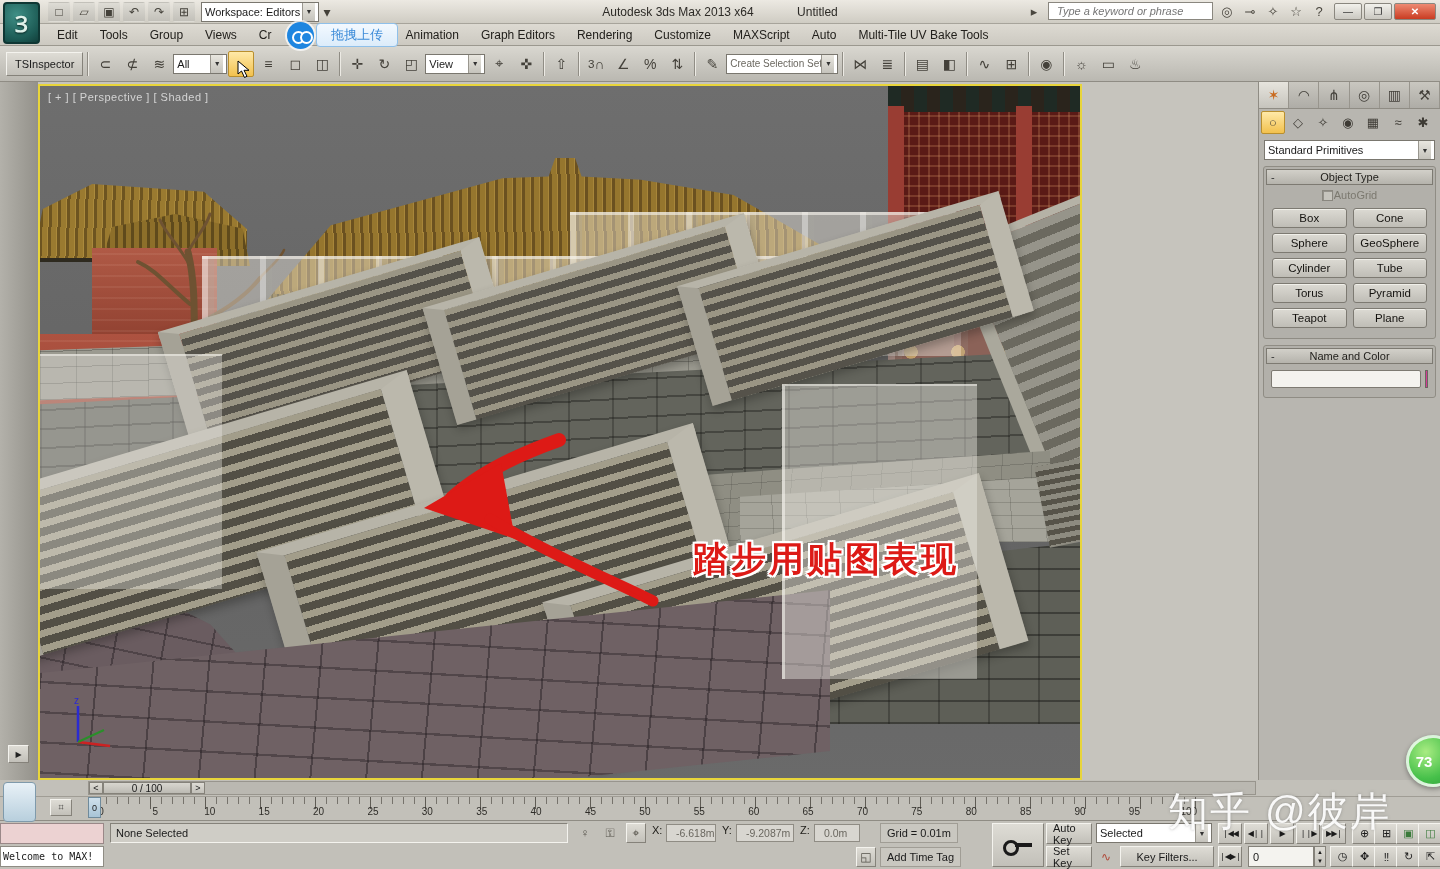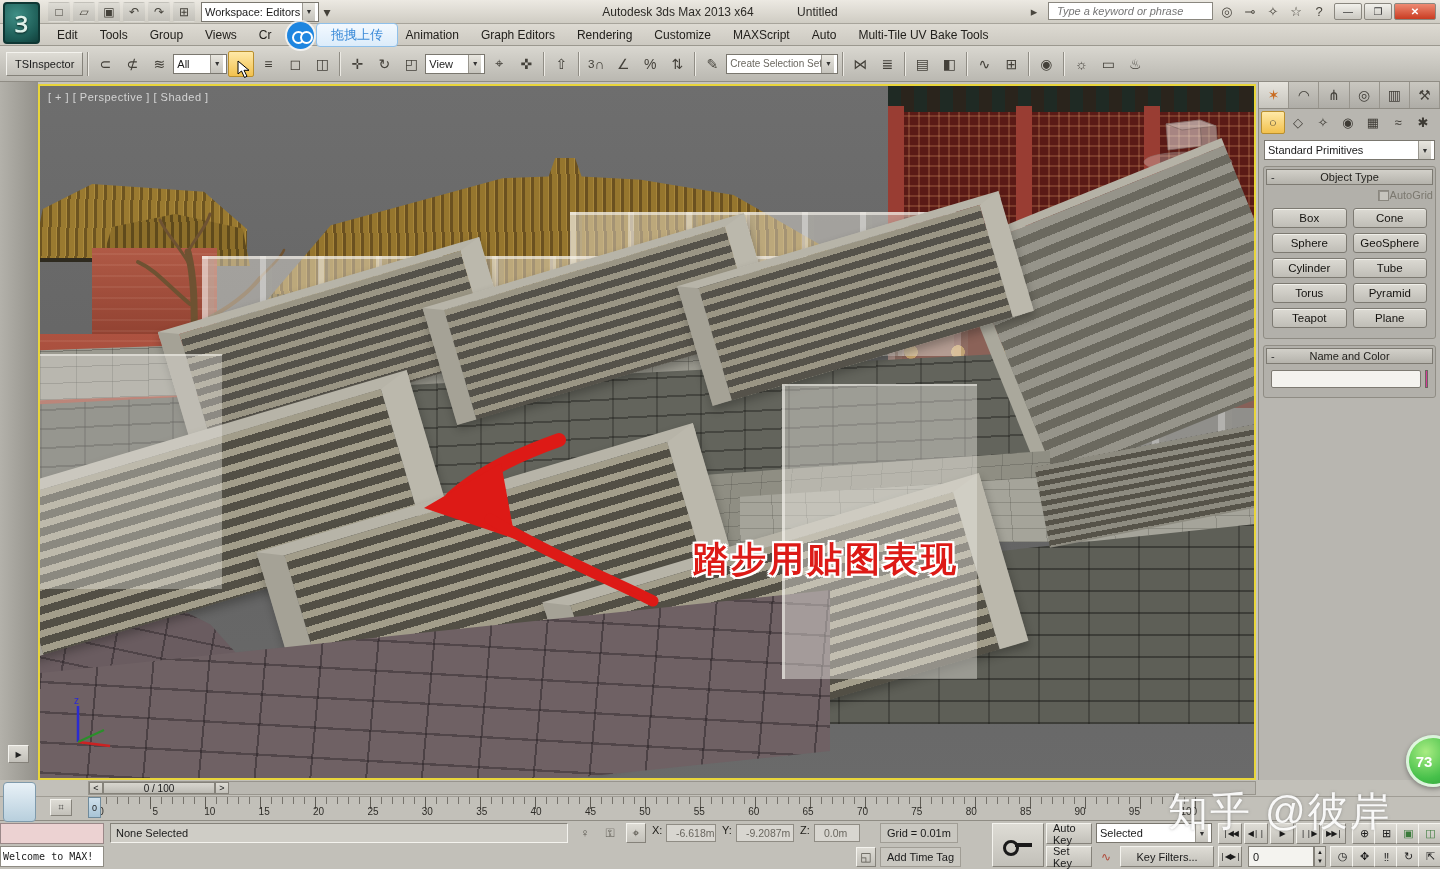--- a/index.html
+++ b/index.html
@@ -72,21 +72,21 @@
   .combo { width:54px; }
   .selset { width:112px; }
   .selset span { color:#6a675f; font-size:10px; white-space:nowrap; overflow:hidden; }
   #cursor-arrow { position:absolute; left:8px; top:8px; z-index:5; }
 
   
   #leftstrip { position:absolute; left:0; top:82px; width:38px; height:698px;
                background:linear-gradient(90deg,#b3b1aa,#93918a); }
   #leftstrip .expand { position:absolute; left:8px; top:663px; width:21px; height:18px;
                display:flex; align-items:center; justify-content:center; font-size:8px; color:#222; }
-  #viewport-frame { position:absolute; left:38px; top:84px; width:1218px; height:696px;
+  #viewport-frame { position:absolute; left:38px; top:84px; width:1044px; height:696px;
                border:2px solid #e8d53a; background:#696969; }
   #scene { position:absolute; inset:0; overflow:hidden;
            background:linear-gradient(#6e6e6e,#636363 55%,#6a6a6a); }
   .sh { position:absolute; } 
 
   #vp-label { position:absolute; left:8px; top:5px; color:#d4d4d4; font-size:11px; z-index:60; letter-spacing:.5px; }
 
   
   #roofL1 { left:-8px; top:98px; width:215px; height:78px;
             background:repeating-linear-gradient(92deg,#6d5420 0 3px,#9a7a30 3px 8px,#ab8a3c 8px 9px);
@@ -221,21 +221,21 @@
   .cp-subtab { width:24px; height:23px; display:flex; align-items:center; justify-content:center;
             font-size:13px; color:#3e3b35; border-radius:2px; }
   .cp-subtab.active { background:linear-gradient(#ffe9a8,#f2c14e); border:1px solid #b98f2e; }
   #cp-category { margin:4px 5px; }
   .rollout { margin:6px 4px 0 4px; border:1px solid #8f8c84; border-radius:3px; padding:2px;
              background:#b2b0aa; }
   .rollout-h { height:16px; display:flex; align-items:center; background:linear-gradient(#d2d0c9,#b5b3ac);
              border:1px solid #7d7a72; font-size:11px; color:#1f1d19; position:relative;
              justify-content:center; font-weight:normal; }
   .rollout-h .minus { position:absolute; left:4px; top:1px; font-size:11px; color:#333; }
-  .autogrid { display:flex; align-items:center; justify-content:flex-end; gap:1px; height:20px;
+  .autogrid { display:flex; align-items:center; justify-content:center; gap:1px; height:20px;
               color:#7b786f; font-size:11px; }
   .autogrid .chk { width:11px; height:11px; background:#c6c4bd; border:1px solid #8a877f;
               box-shadow:inset 1px 1px 0 #94918a; }
   .cp-grid { display:grid; grid-template-columns:1fr 1fr; gap:5px 6px; padding:3px 6px 8px 6px; }
   .cp-btn { height:20px; display:flex; align-items:center; justify-content:center; font-size:11.5px;
             color:#14120f; background:linear-gradient(#dcdad3,#bfbdb6); border:1px solid #7d7a72;
             border-radius:3px; box-shadow:inset 0 1px 0 #f0efe9; }
   .namerow { display:flex; align-items:center; gap:4px; padding:6px 5px 7px 5px; }
   .namerow input { flex:1; height:18px; border:1px solid #7d7a72; border-radius:2px;
             background:#f4f3ef; font-size:11px; padding:0 3px; }
@@ -243,21 +243,21 @@
 
   
   #timerow { position:absolute; left:0; top:780px; width:1440px; height:16px; background:#c2c0b9; }
   #vp-layout-btn { position:absolute; left:3px; top:782px; width:33px; height:40px; border-radius:4px;
       background:linear-gradient(#e8f1f7,#b8cfdd); border:1px solid #7f9aab; z-index:5; }
   #ts-track { position:absolute; left:88px; top:781px; width:1168px; height:14px;
       background:#bab8b1; border:1px solid #98958d; display:flex; }
   #ts-handle { display:flex; height:100%; }
   .ts-arrow { width:14px; display:flex; align-items:center; justify-content:center; font-size:9px;
       background:linear-gradient(#dedcd5,#c2c0b9); border:1px solid #85827a; }
-  #ts-label { width:112px; display:flex; align-items:center; justify-content:center; font-size:10px;
+  #ts-label { width:88px; display:flex; align-items:center; justify-content:center; font-size:10px;
       background:linear-gradient(#d8d6cf,#bcbab3); border:1px solid #85827a; }
   #rulerrow { position:absolute; left:0; top:796px; width:1440px; height:24px; background:#c2c0b9;
       border-top:1px solid #a09d95; }
   #minitrack-btn { position:absolute; left:50px; top:799px; width:22px; height:17px; font-size:9px;
       display:flex; align-items:center; justify-content:center; }
   #ruler-thumb { position:absolute; left:88px; top:797px; width:13px; height:21px;
       background:linear-gradient(#cfe0ec,#a8c4d6); border:1px solid #6f8a9b; font-size:9px;
       display:flex; align-items:center; justify-content:center; z-index:4; }
   #ruler { position:absolute; left:90px; top:797px; width:1166px; height:22px; }
   #ruler .ticks-minor { position:absolute; left:5px; top:0; width:1100px; height:7px;

